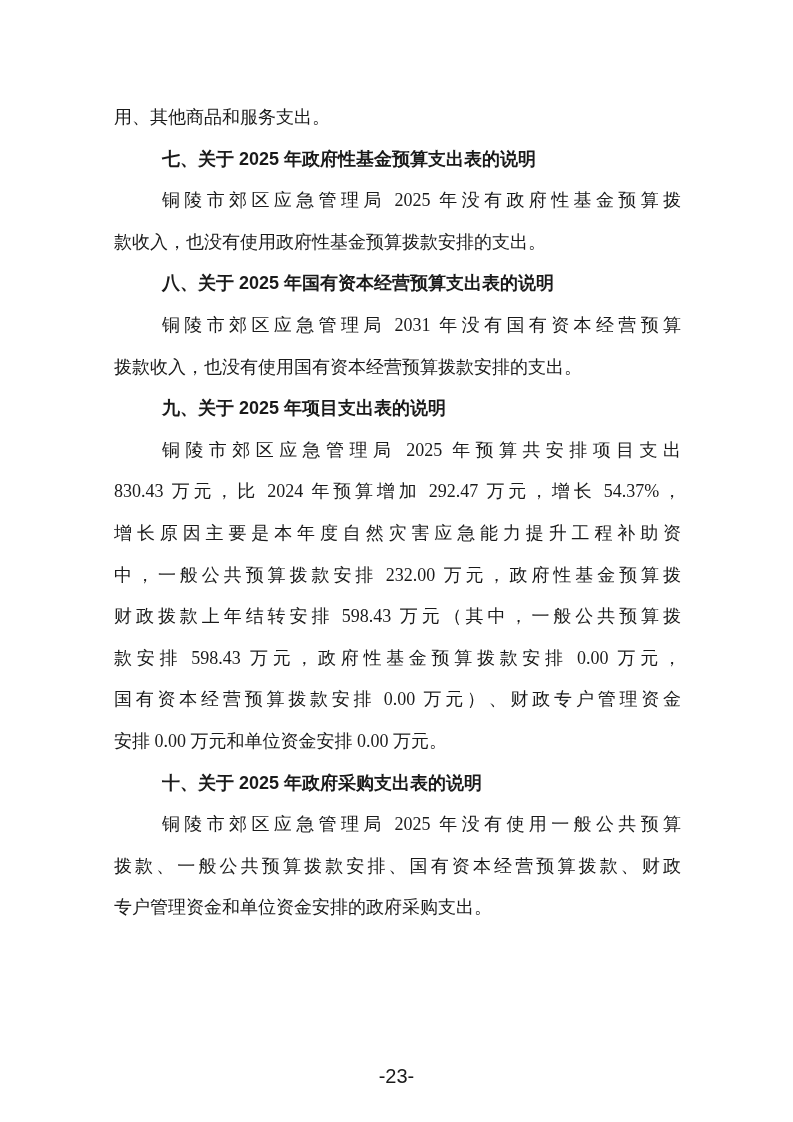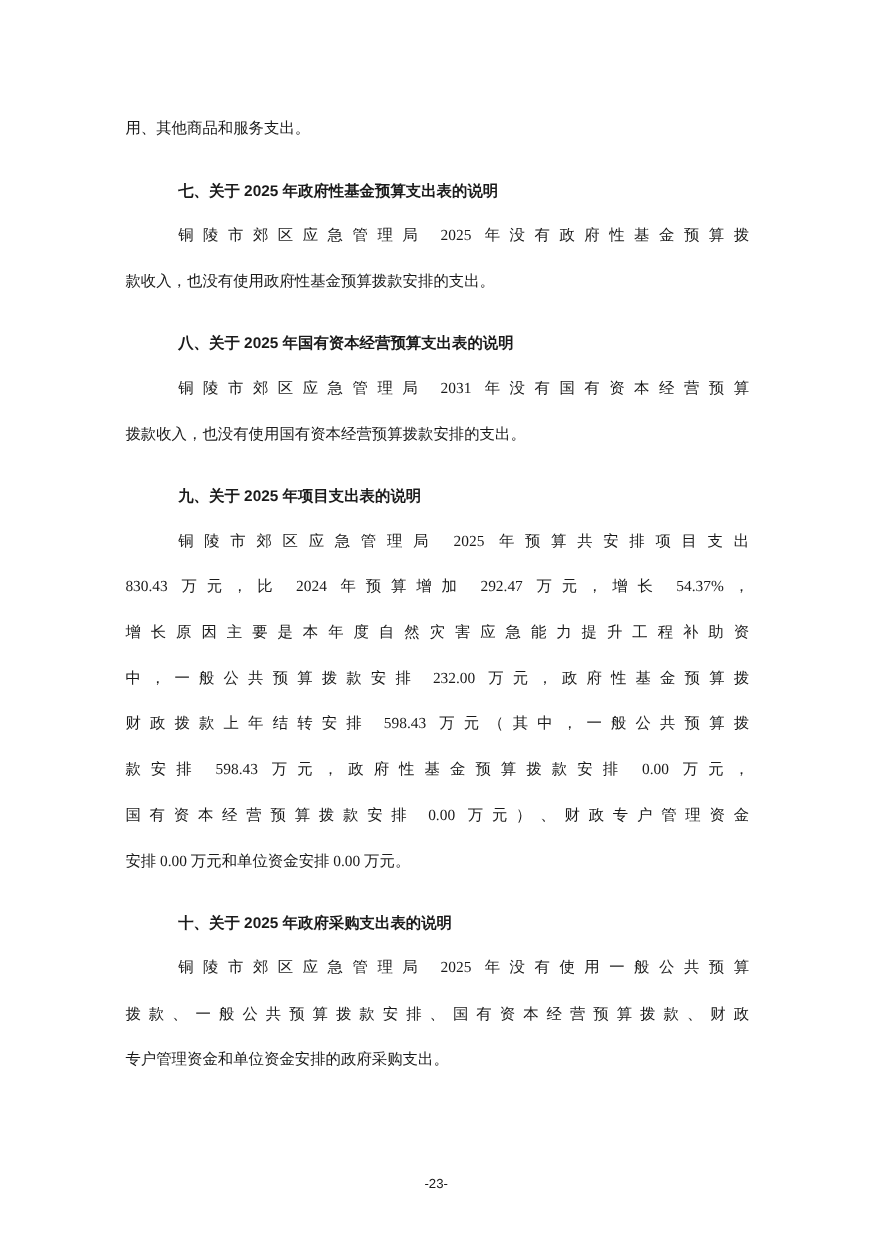--- a/index.html
+++ b/index.html
@@ -16,50 +16,49 @@
     overflow: hidden;
   }
   .doc-body {
     position: absolute;
     left: 114px;
     top: 97px;
     width: 567px;
   }
   .line {
     font-family: "Liberation Serif", "DejaVu Serif", serif;
-    font-size: 14px;
+    font-size: 18px;
     line-height: 41.6px;
     height: 41.6px;
     color: #1a1a1a;
     text-align: left;
   }
   .line.justify {
     text-align: justify;
     text-align-last: justify;
     text-justify: inter-character;
   }
   .line.indent {
     text-indent: 48px;
   }
   .line.heading {
     font-family: "Liberation Sans", "DejaVu Sans", sans-serif;
     font-weight: 700;
     text-indent: 48px;
     text-align: left;
     text-align-last: left;
-    margin-top: 14px;
   }
   .page-number {
     position: absolute;
     top: 1064px;
     left: 0;
     width: 100%;
     text-align: center;
     font-family: "Liberation Sans", "DejaVu Sans", sans-serif;
-    font-size: 12px;
+    font-size: 20px;
     line-height: 24px;
     color: #1a1a1a;
   }
 </style>
 </head>
 <body>
 
 <div class="page">
   <div class="doc-body">
     <div class="line">用、其他商品和服务支出。</div>

